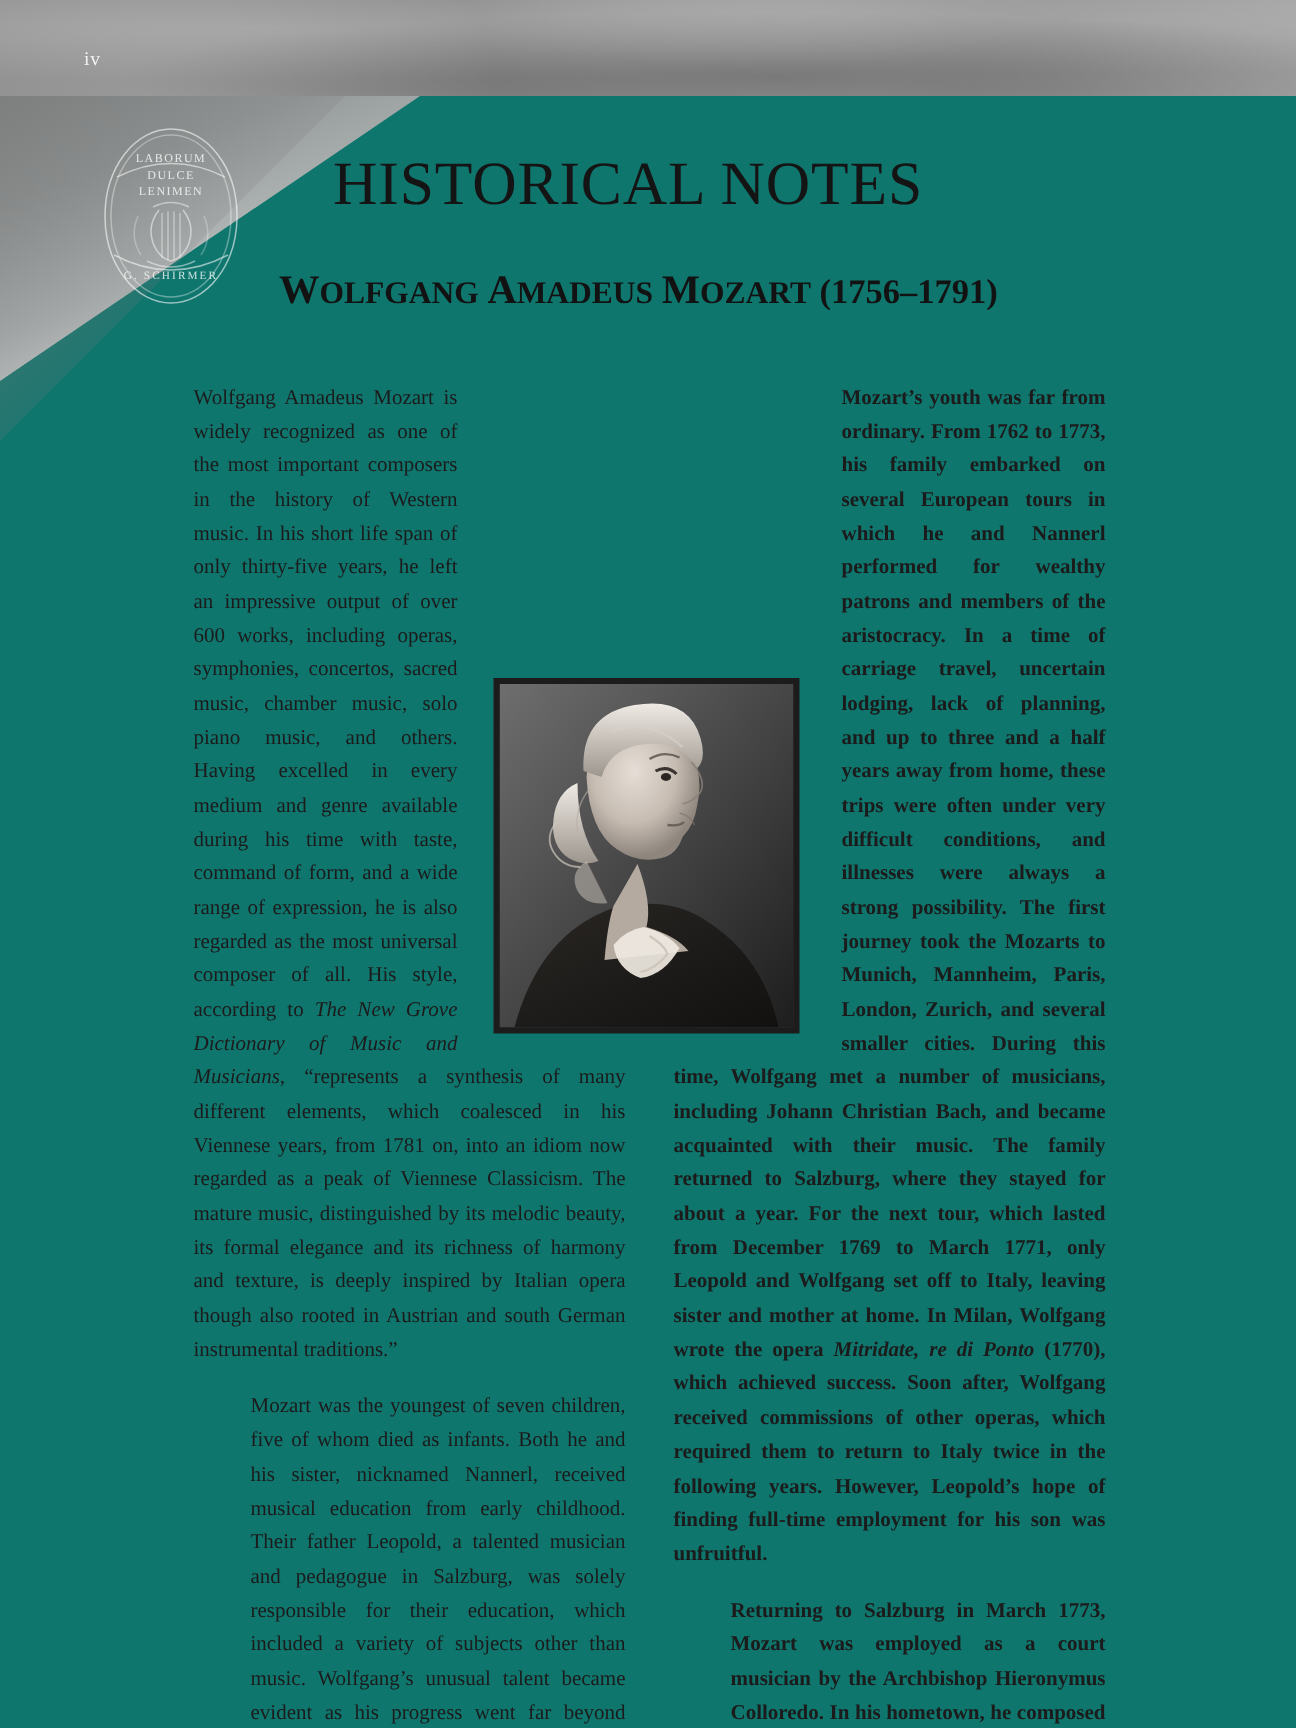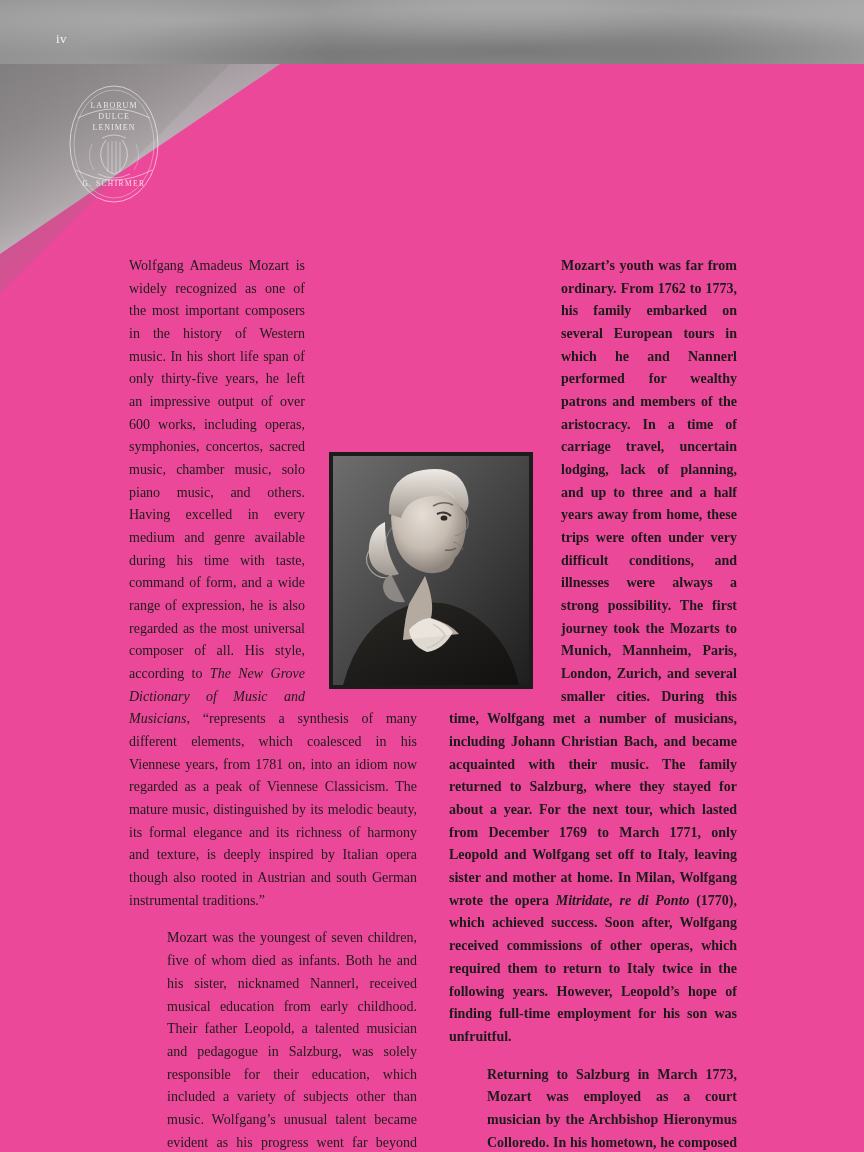--- a/index.html
+++ b/index.html
@@ -12,21 +12,21 @@
     height: 1152px;
     font-family: "Liberation Serif", serif;
     color: #1a1a1a;
     overflow: hidden;
     position: relative;
   }
 
   .page {
     position: absolute;
     inset: 0;
-    background: #ec4899;
+    background: #0f766e;
   }
 
   
   .banner {
     position: absolute;
     left: 0; top: 0;
     width: 864px; height: 64px;
     background:
       radial-gradient(circle at 12% 140%, #9a9a9a 0%, #8b8b8b 30%, transparent 62%),
       radial-gradient(circle at 42% -40%, #b3b3b3 0%, #9c9c9c 42%, transparent 70%),
@@ -183,21 +183,26 @@
       <path d="M44 62 q-8 10 -4 22 q4 10 12 12" stroke-opacity=".65"></path>
       <path d="M60 62 q8 10 4 22 q-4 10 -12 12" stroke-opacity=".65"></path>
       <path d="M46 64 L46 94 M50 63 L50 95 M54 63 L54 95 M58 64 L58 94" stroke-opacity=".5"></path>
       <path d="M40 60 q12 -6 24 0" stroke-opacity=".6"></path>
       <path d="M36 96 q16 8 32 0" stroke-opacity=".6"></path>
       <path d="M30 66 q-6 14 2 26" stroke-opacity=".35"></path>
       <path d="M74 66 q6 14 -2 26" stroke-opacity=".35"></path>
     </svg>
   </div>
 
-
+  <div class="title">HISTORICAL NOTES</div>
+
+  <div class="subtitle">
+    <span><span class="sc">W</span><span class="small">OLFGANG</span> <span class="sc">A</span><span class="small">MADEUS</span> <span class="sc">M</span><span class="small">OZART</span></span>
+    <span>(1756–1791)</span>
+  </div>
 
   <div class="portrait">
     <div class="portrait-inner">
       <svg width="196" height="229" viewBox="0 0 196 229">
         <defs>
           <linearGradient id="bg" x1="0" y1="0" x2="1" y2="1">
             <stop offset="0" stop-color="#6e6e6e"></stop>
             <stop offset="0.45" stop-color="#4a4a4a"></stop>
             <stop offset="1" stop-color="#1e1e1e"></stop>
           </linearGradient>

